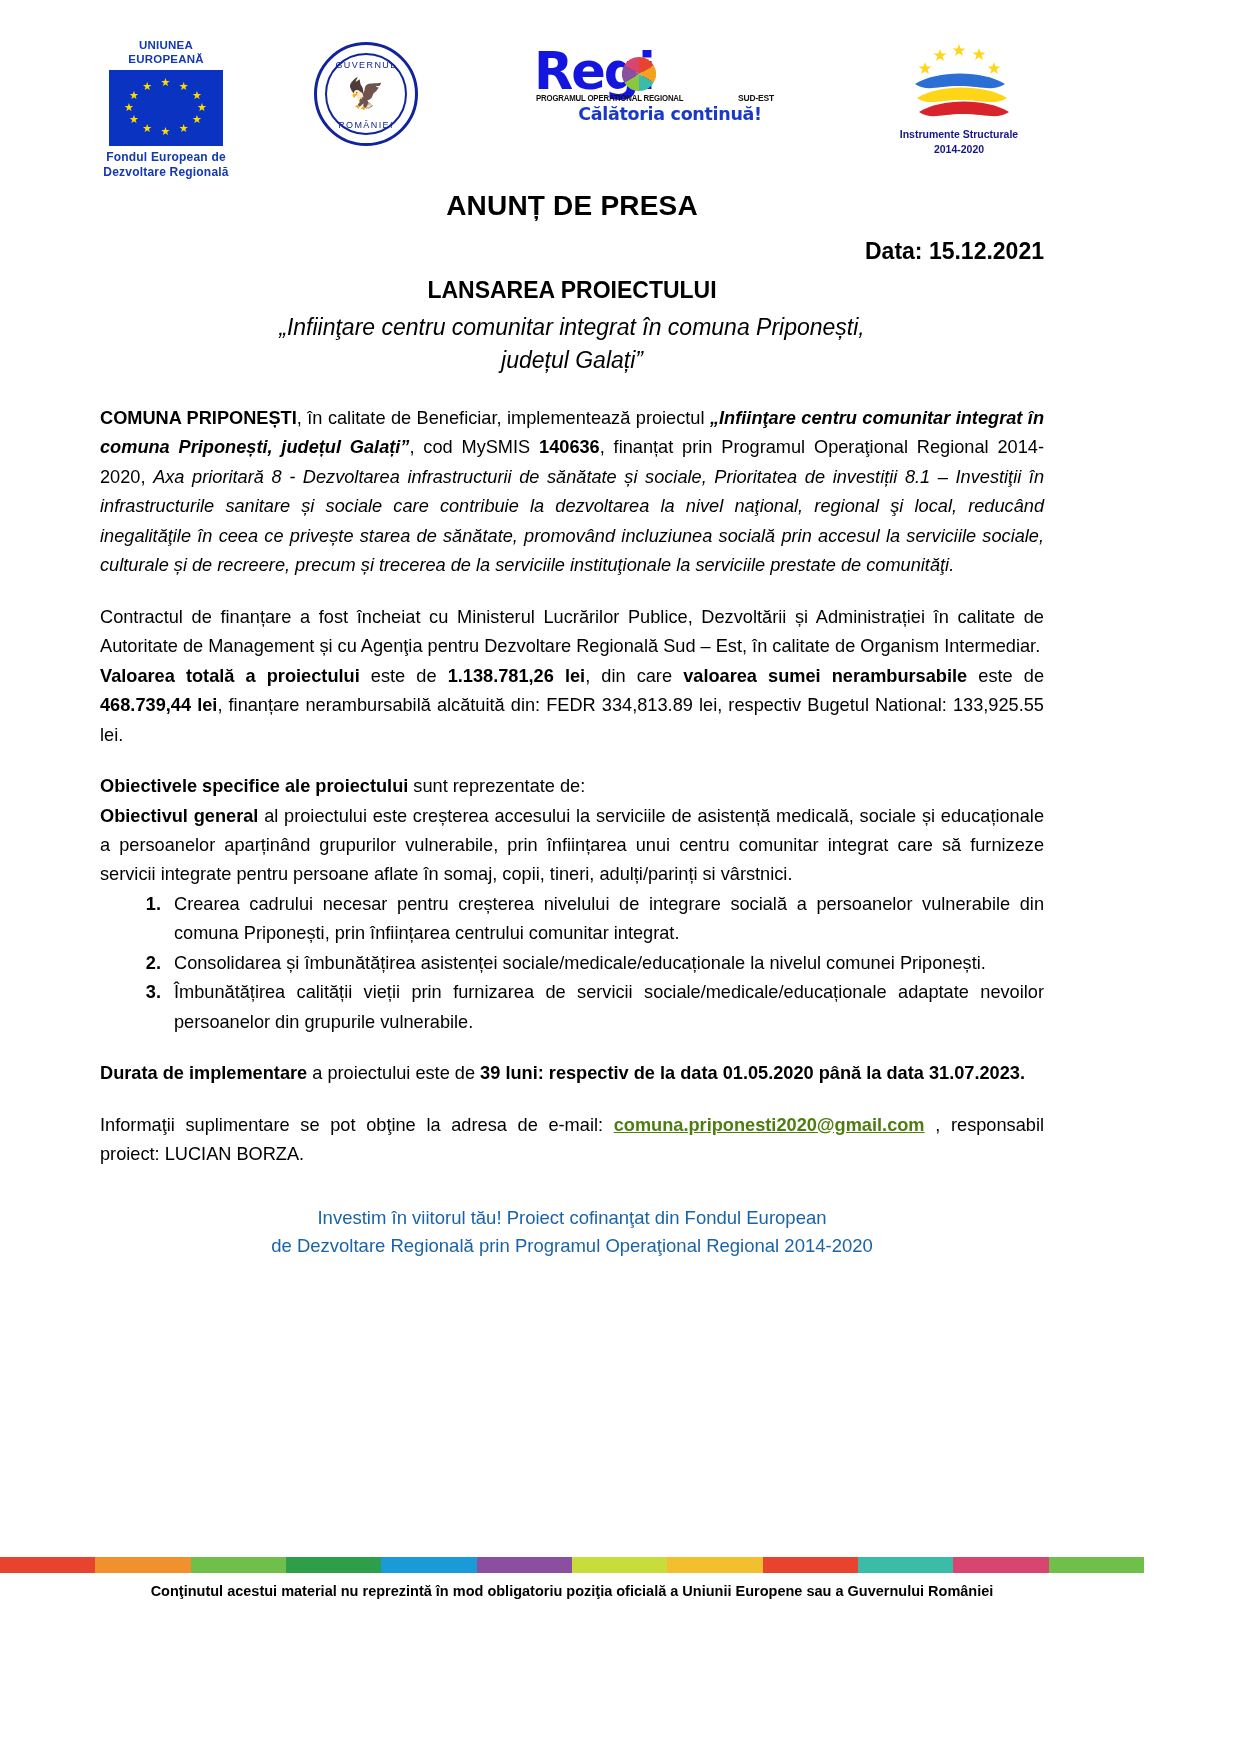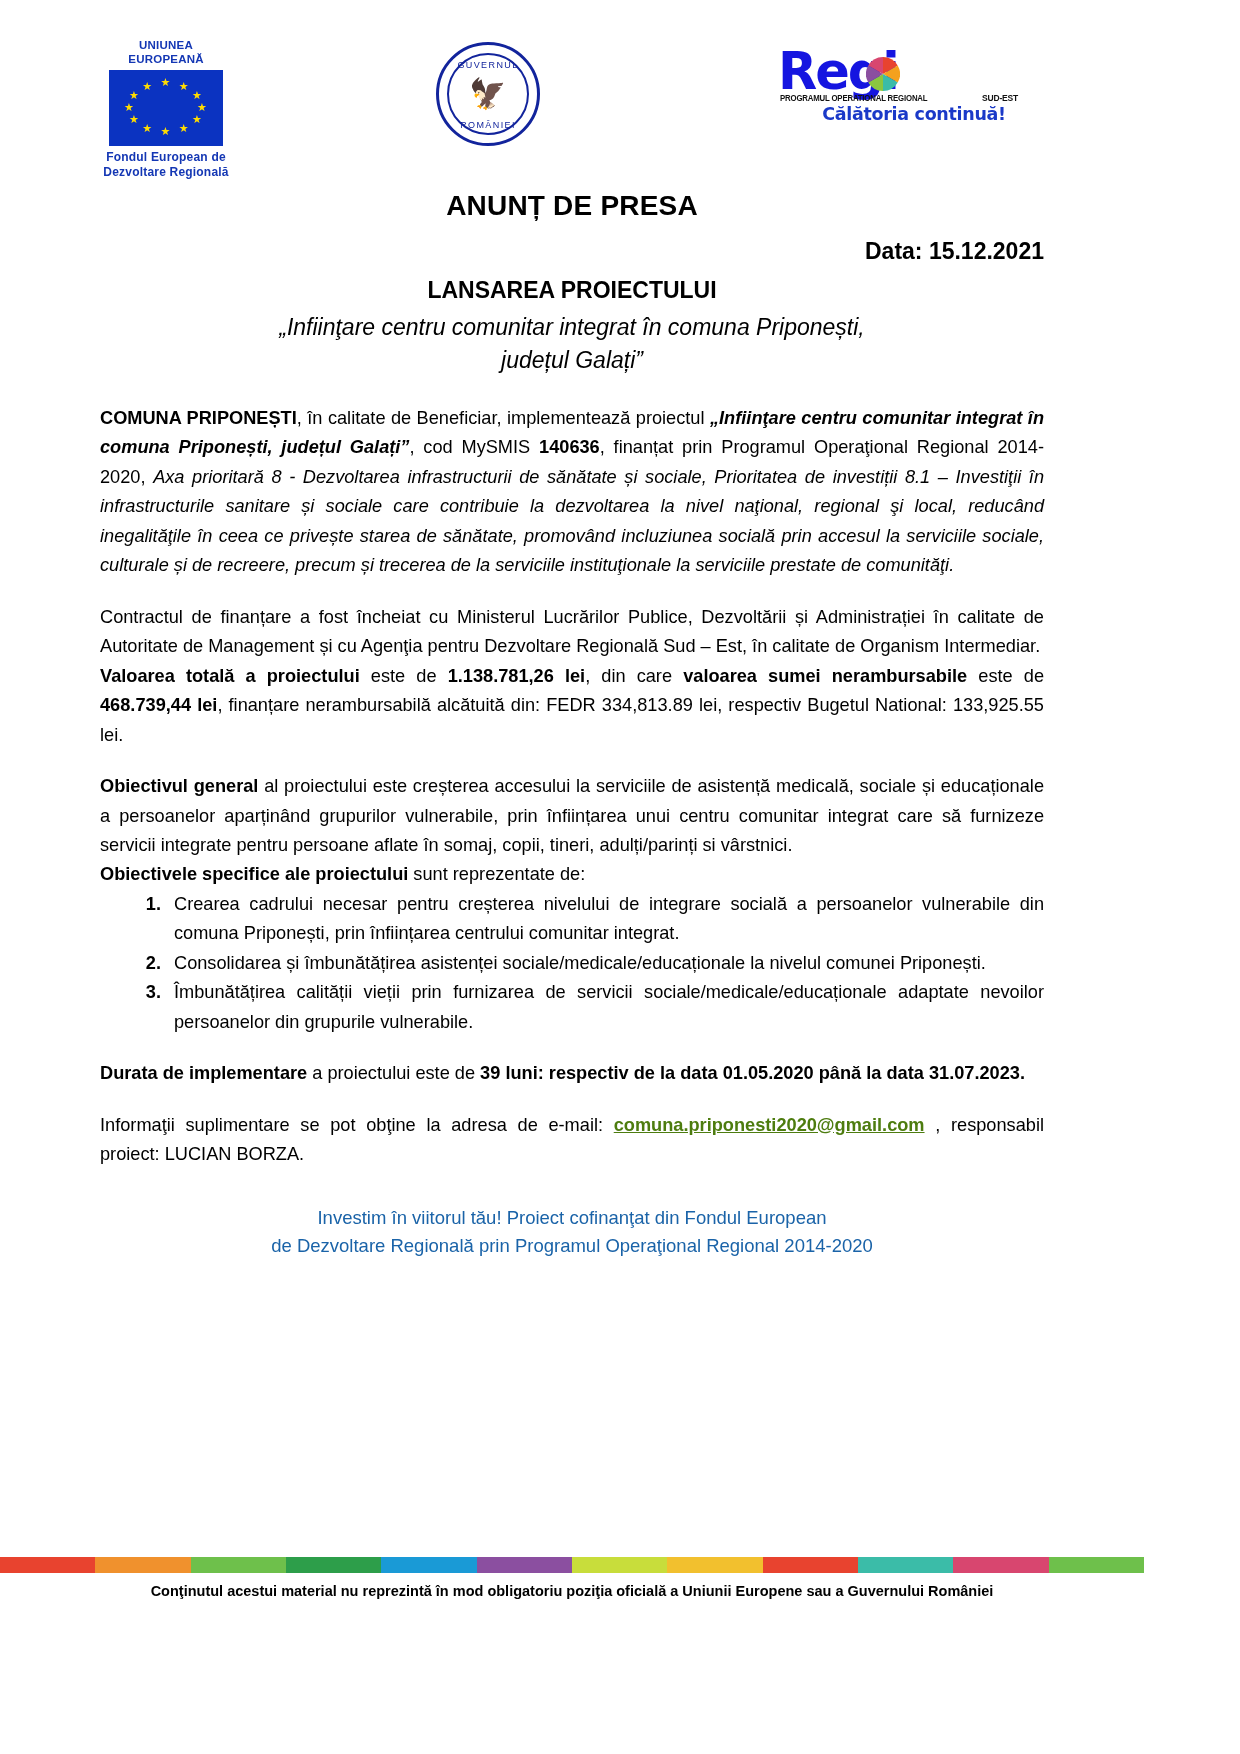--- a/index.html
+++ b/index.html
@@ -316,20 +316,38 @@
           </svg>
         </span>
       </div>
       <div class="regio-caption">
         <span class="regio-por">PROGRAMUL OPERATIONAL REGIONAL</span>
         <span class="regio-sudest">SUD-EST</span>
       </div>
       <div class="regio-tag">Călătoria continuă!</div>
     </div>
 
+    <div class="is-logo">
+      <div class="is-globe">
+        <svg viewBox="0 0 124 86" width="124" height="86" aria-hidden="true">
+          <g fill="#ffd617">
+            <polygon points="62,4 63.6,8.6 68.4,8.6 64.5,11.5 66,16 62,13.2 58,16 59.5,11.5 55.6,8.6 60.4,8.6"></polygon>
+            <polygon points="82,8 83.6,12.6 88.4,12.6 84.5,15.5 86,20 82,17.2 78,20 79.5,15.5 75.6,12.6 80.4,12.6"></polygon>
+            <polygon points="43,9 44.6,13.6 49.4,13.6 45.5,16.5 47,21 43,18.2 39,21 40.5,16.5 36.6,13.6 41.4,13.6"></polygon>
+            <polygon points="28,22 29.6,26.6 34.4,26.6 30.5,29.5 32,34 28,31.2 24,34 25.5,29.5 21.6,26.6 26.4,26.6"></polygon>
+            <polygon points="97,22 98.6,26.6 103.4,26.6 99.5,29.5 101,34 97,31.2 93,34 94.5,29.5 90.6,26.6 95.4,26.6"></polygon>
+          </g>
+          <path d="M18,44 C40,30 86,30 108,44 C96,52 84,46 62,46 C40,46 30,52 18,44 Z" fill="#2c6fd4"></path>
+          <path d="M20,58 C42,44 88,44 110,58 C98,66 86,60 64,60 C42,60 32,66 20,58 Z" fill="#ffd617"></path>
+          <path d="M22,72 C44,58 90,58 112,72 C100,80 88,74 66,74 C44,74 34,80 22,72 Z" fill="#d8232a"></path>
+        </svg>
+      </div>
+      <div class="is-cap">Instrumente Structurale</div>
+      <div class="is-cap">2014-2020</div>
+    </div>
   </div>
 
   <div class="doc-title">ANUNȚ DE PRESA</div>
   <div class="doc-date">Data: 15.12.2021</div>
   <div class="doc-subtitle">LANSAREA PROIECTULUI</div>
   <div class="doc-project">
     <span>„Infiinţare centru comunitar integrat în comuna Priponești,</span><br>
     <span>județul Galați”</span>
   </div>
 
@@ -338,23 +356,23 @@
     <p><span class="b">COMUNA PRIPONEȘTI</span><span>, în calitate de Beneficiar, implementează proiectul </span><span class="bi">„Infiinţare centru comunitar integrat în comuna Priponești, județul Galați”</span><span>, cod MySMIS </span><span class="b">140636</span><span>, finanțat prin Programul Operaţional Regional 2014-2020, </span><span class="i">Axa prioritară 8 - Dezvoltarea infrastructurii de sănătate și sociale, Prioritatea de investiții 8.1 – Investiţii în infrastructurile sanitare și sociale care contribuie la dezvoltarea la nivel naţional, regional şi local, reducând inegalităţile în ceea ce privește starea de sănătate, promovând incluziunea socială prin accesul la serviciile sociale, culturale și de recreere, precum și trecerea de la serviciile instituţionale la serviciile prestate de comunităţi.</span></p>
 
     <div class="gap"></div>
 
     <p>Contractul de finanțare a fost încheiat cu Ministerul Lucrărilor Publice, Dezvoltării și Administrației în calitate de Autoritate de Management și cu Agenţia pentru Dezvoltare Regională Sud – Est, în calitate de Organism Intermediar.</p>
 
     <p><span class="b">Valoarea totală a proiectului</span><span> este de </span><span class="b">1.138.781,26 lei</span><span>, din care </span><span class="b">valoarea sumei nerambursabile</span><span> este de </span><span class="b">468.739,44 lei</span><span>, finanțare nerambursabilă alcătuită din: FEDR 334,813.89 lei, respectiv Bugetul National: 133,925.55 lei.</span></p>
 
     <div class="gap"></div>
 
+    <p><span class="b">Obiectivele specifice ale proiectului</span><span> sunt reprezentate de:</span></p>
+
     <p><span class="b">Obiectivul general</span><span> al proiectului este creșterea accesului la serviciile de asistență medicală, sociale și educaționale a persoanelor aparținând grupurilor vulnerabile, prin înființarea unui centru comunitar integrat care să furnizeze servicii integrate pentru persoane aflate în somaj, copii, tineri, adulți/parinți si vârstnici.</span></p>
-
-    <p><span class="b">Obiectivele specifice ale proiectului</span><span> sunt reprezentate de:</span></p>
 
     <ol class="objectives">
       <li>Crearea cadrului necesar pentru creșterea nivelului de integrare socială a persoanelor vulnerabile din comuna Priponești, prin înființarea centrului comunitar integrat.</li>
       <li>Consolidarea și îmbunătățirea asistenței sociale/medicale/educaționale la nivelul comunei Priponești.</li>
       <li>Îmbunătățirea calității vieții prin furnizarea de servicii sociale/medicale/educaționale adaptate nevoilor persoanelor din grupurile vulnerabile.</li>
     </ol>
 
     <div class="gap"></div>
 
     <p><span class="b">Durata de implementare</span><span> a proiectului este de </span><span class="b">39 luni: respectiv de la data 01.05.2020 până la data 31.07.2023.</span></p>

